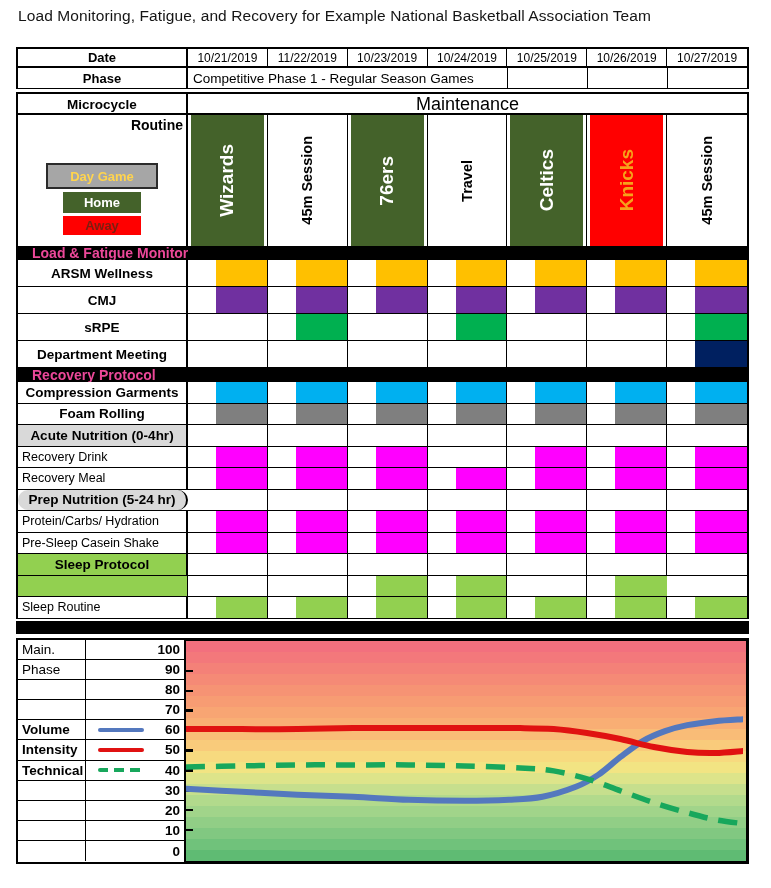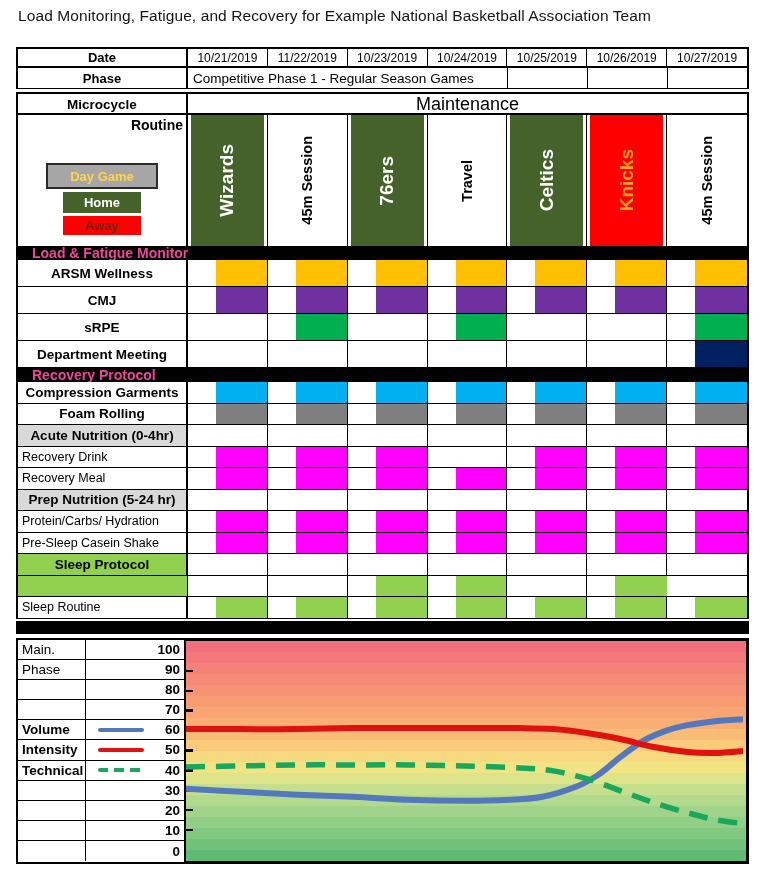--- a/index.html
+++ b/index.html
@@ -231,21 +231,21 @@
           <div class="m-label l">Recovery Meal</div>
           <div class="m-cell" style="background: rgb(255, 0, 255);"></div>
           <div class="m-cell" style="background: rgb(255, 0, 255);"></div>
           <div class="m-cell" style="background: rgb(255, 0, 255);"></div>
           <div class="m-cell" style="background: rgb(255, 0, 255);"></div>
           <div class="m-cell" style="background: rgb(255, 0, 255);"></div>
           <div class="m-cell" style="background: rgb(255, 0, 255);"></div>
           <div class="m-cell" style="background: rgb(255, 0, 255);"></div>
         </div>
         <div class="grid-row m-row short">
-          <div class="m-label b" style="background: rgb(217, 217, 217);">Prep Nutrition (5-24 hr)</div>
+          <div class="m-label b" style="background: rgb(217, 217, 217); border-radius: 10px;">Prep Nutrition (5-24 hr)</div>
           <div class="m-cell"></div>
           <div class="m-cell"></div>
           <div class="m-cell"></div>
           <div class="m-cell"></div>
           <div class="m-cell"></div>
           <div class="m-cell"></div>
           <div class="m-cell"></div>
         </div>
         <div class="grid-row m-row short">
           <div class="m-label l">Protein/Carbs/ Hydration</div>

